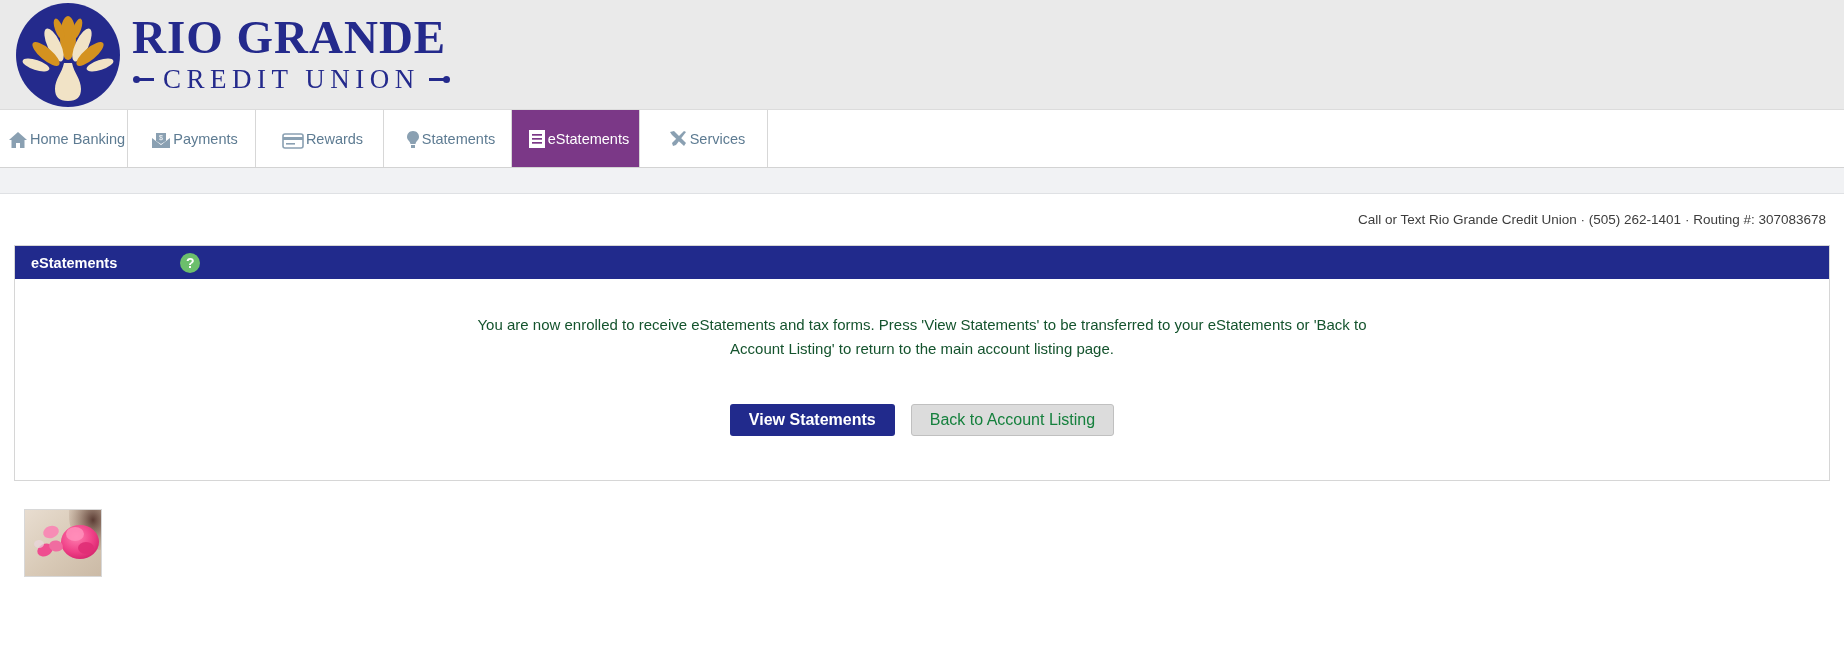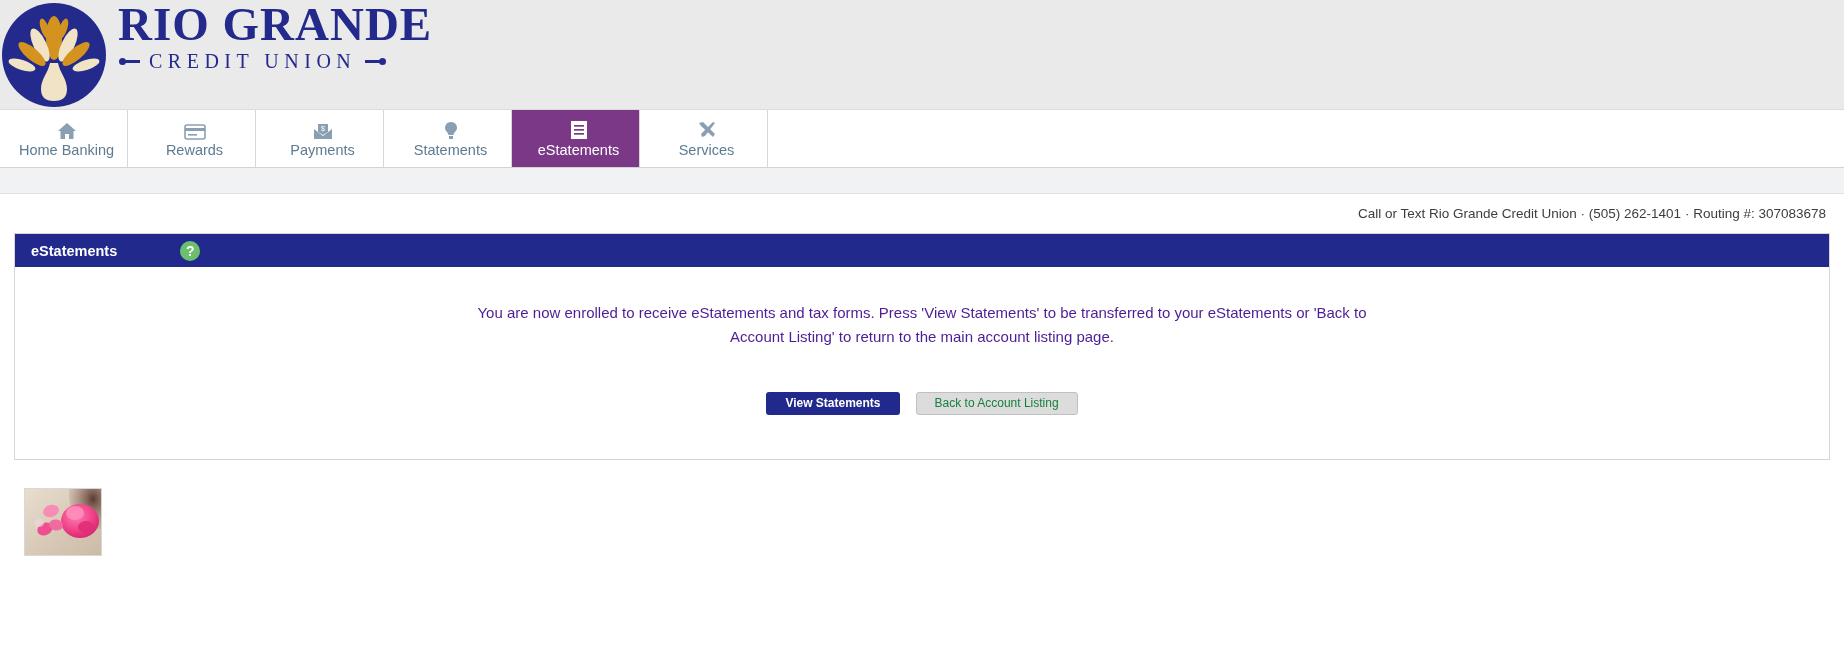--- a/index.html
+++ b/index.html
@@ -18,39 +18,39 @@
 
   
   .masthead {
     height: 110px;
     background: #eaeaea;
     display: flex;
     align-items: center;
     padding-left: 0px;
     border-bottom: 1px solid #dcdcdc;
   }
-  .logo-wrap { display: flex; align-items: flex-start; }
+  .logo-wrap { display: flex; align-items: center; margin-left: 14px; }
   .logo-mark { width: 108px; height: 108px; flex: 0 0 108px; }
   .logo-words {
     margin-left: 10px;
     display: flex;
     flex-direction: column;
     justify-content: center;
   }
   .logo-line1 {
     font-family: "Liberation Serif", serif;
     font-size: 47px;
     font-weight: bold;
     color: #242a8c;
     letter-spacing: 1px;
     line-height: 1.02;
   }
   .logo-line2 {
     font-family: "Liberation Serif", serif;
-    font-size: 20px;
+    font-size: 27px;
     color: #242a8c;
     letter-spacing: 5.5px;
     margin-top: 2px;
     display: flex;
     align-items: center;
     gap: 9px;
     padding-left: 6px;
   }
   .dash {
     display: inline-block;
@@ -70,21 +70,20 @@
   .nav {
     display: flex;
     height: 58px;
     background: #ffffff;
     border-bottom: 1px solid #d3d3d3;
   }
   .nav-item {
     width: 128px;
     border-right: 1px solid #d7d7d7;
     display: flex;
-    flex-direction: column;
     align-items: center;
     justify-content: center;
     gap: 2px;
     cursor: pointer;
     background: #ffffff;
     padding-left: 6px;
   }
   .nav-item .nav-label {
     font-size: 14.5px;
     color: #5d7b92;
@@ -102,21 +101,21 @@
 
   
   .substrip {
     height: 26px;
     background: #f1f2f4;
     border-bottom: 1px solid #dfe1e4;
   }
 
   
   .contact-row {
-    height: 39px;
+    height: 51px;
     display: flex;
     align-items: center;
     justify-content: flex-end;
     padding-right: 18px;
     background: #ffffff;
   }
   .contact-text {
     font-size: 13.5px;
     color: #3d3d3d;
   }
@@ -154,34 +153,34 @@
     line-height: 1;
   }
   .card-body {
     padding: 34px 0 44px 0;
   }
   .card-text {
     max-width: 900px;
     margin: 0 auto;
     text-align: center;
     font-size: 15px;
-    color: #4c1d95;
+    color: #14532d;
     line-height: 1.62;
   }
   .btn-row {
     display: flex;
     justify-content: center;
     gap: 16px;
     margin-top: 42px;
   }
   .btn {
     border-radius: 3px;
-    font-size: 12px;
+    font-size: 16px;
     padding: 0 18px;
-    height: 23px;
+    height: 32px;
     display: inline-flex;
     align-items: center;
     justify-content: center;
     cursor: pointer;
     border: 1px solid transparent;
   }
   .btn-primary {
     background: #212a8c;
     color: #ffffff;
     font-weight: bold;
@@ -250,38 +249,38 @@
       <span class="nav-icon">
         <svg width="20" height="18" viewBox="0 0 20 18">
             <path class="ico" d="M10 1 L19 9 L16.5 9 L16.5 17 L12 17 L12 12 L8 12 L8 17 L3.5 17 L3.5 9 L1 9 Z"></path>
           </svg>
       </span>
       <span class="nav-label">Home Banking</span>
     </div>
 
     <div class="nav-item">
       <span class="nav-icon">
+        <svg width="20" height="17" viewBox="0 0 20 17">
+          <path class="ico" d="M1 6 L10 13 L19 6 L19 16 L1 16 Z"></path>
+          <path class="ico" d="M5 1 L15 1 L15 9 L10 12 L5 9 Z"></path>
+          <text x="10" y="8" font-size="7" text-anchor="middle" fill="#ffffff" font-family="Liberation Sans, sans-serif">$</text>
+        </svg>
+      </span>
+      <span class="nav-label">Payments</span>
+    </div>
+
+    <div class="nav-item">
+      <span class="nav-icon">
         <svg width="22" height="16" viewBox="0 0 22 16">
           <rect x="1" y="1" width="20" height="14" rx="2" fill="#ffffff" stroke="#8aa0b2" stroke-width="1.6"></rect>
           <rect x="1" y="4" width="20" height="3" class="ico"></rect>
           <rect x="4" y="10" width="9" height="1.6" class="ico"></rect>
         </svg>
       </span>
       <span class="nav-label">Rewards</span>
-    </div>
-
-    <div class="nav-item">
-      <span class="nav-icon">
-        <svg width="20" height="17" viewBox="0 0 20 17">
-          <path class="ico" d="M1 6 L10 13 L19 6 L19 16 L1 16 Z"></path>
-          <path class="ico" d="M5 1 L15 1 L15 9 L10 12 L5 9 Z"></path>
-          <text x="10" y="8" font-size="7" text-anchor="middle" fill="#ffffff" font-family="Liberation Sans, sans-serif">$</text>
-        </svg>
-      </span>
-      <span class="nav-label">Payments</span>
     </div>
 
     <div class="nav-item">
       <span class="nav-icon">
         <svg width="14" height="19" viewBox="0 0 14 19">
           <path class="ico" d="M7 1 C11 1 13 4 13 7 C13 10 10 11 9.5 14 L4.5 14 C4 11 1 10 1 7 C1 4 3 1 7 1 Z"></path>
           <rect x="5" y="15" width="4" height="3" class="ico"></rect>
         </svg>
       </span>
       <span class="nav-label">Statements</span>

